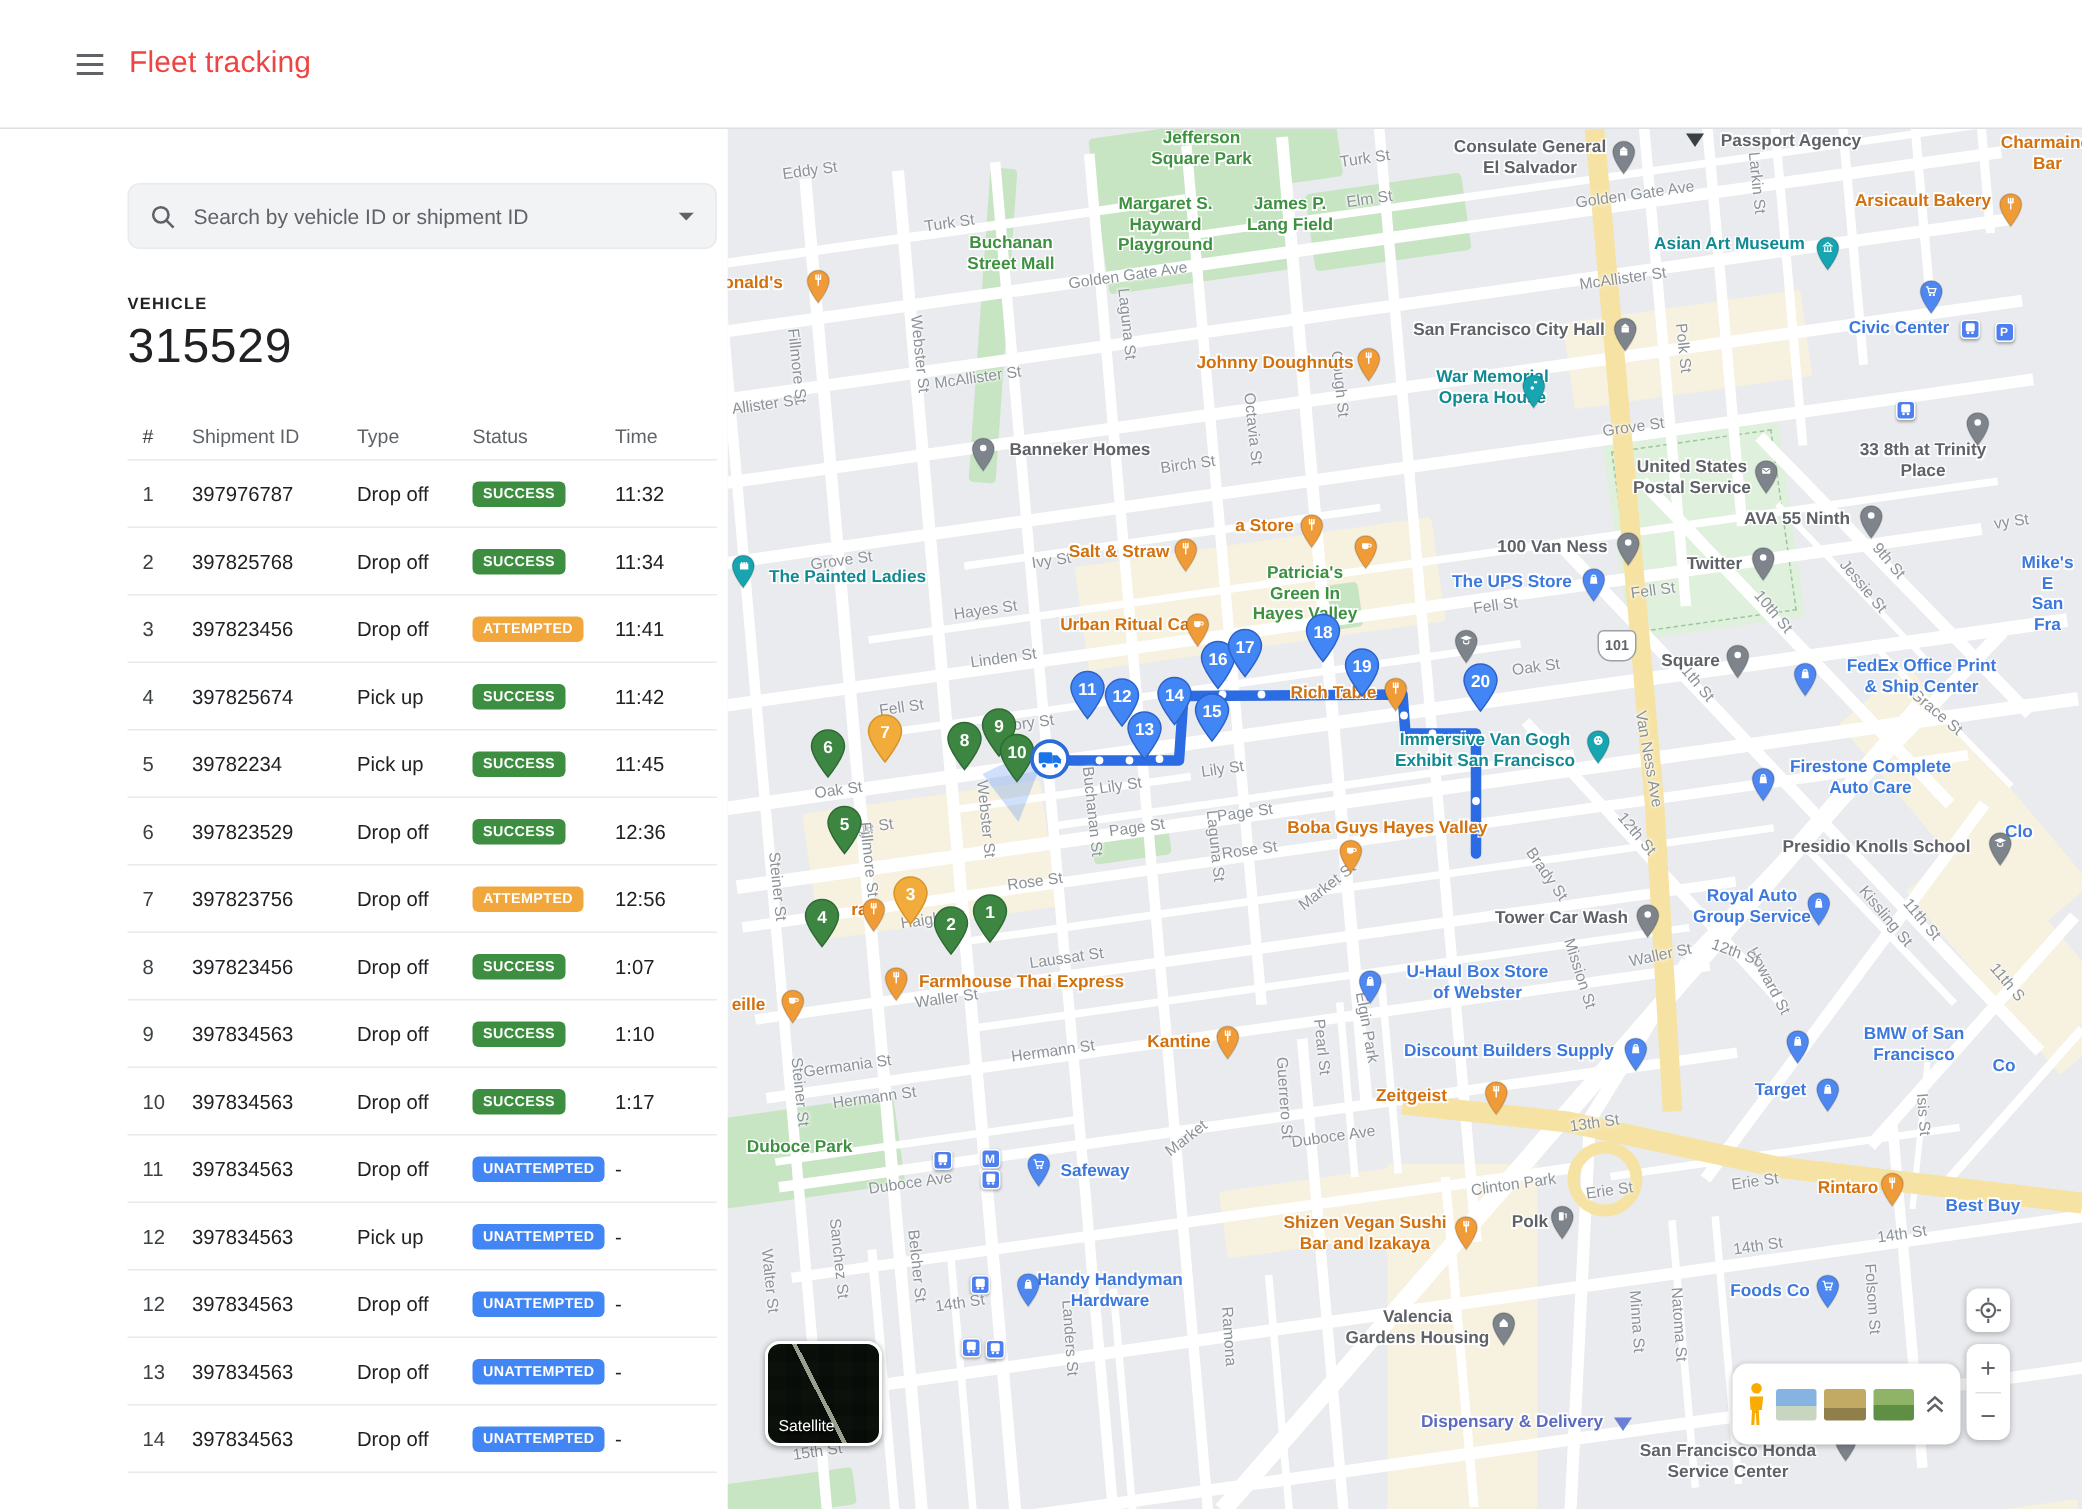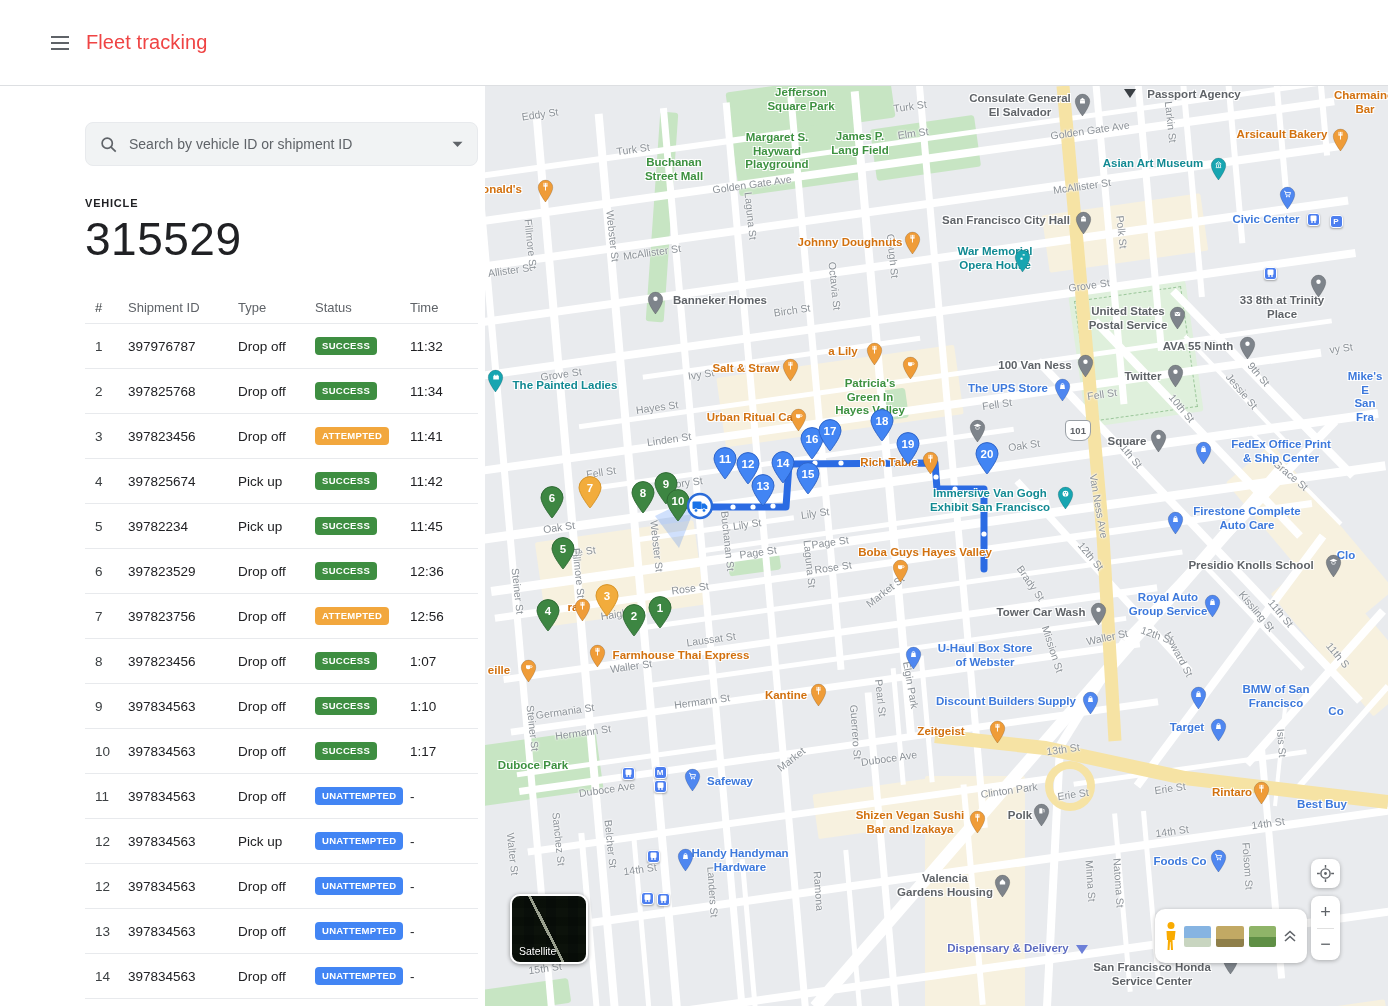--- a/index.html
+++ b/index.html
@@ -8,21 +8,21 @@
   header{height:86px;display:flex;align-items:center;padding-left:48px;border-bottom:1px solid #DDDFE2;background:#fff;position:relative;z-index:60;}
   .hamburger{background:none;border:none;width:24px;height:24px;cursor:pointer;margin-right:14px;display:flex;align-items:center;justify-content:center;}
   h1{font-size:20px;font-weight:500;color:#ef4444;letter-spacing:.1px;}
   .content{display:flex;height:920px;}
   
   .sidebar{width:485px;min-width:485px;padding:36px 7px 0 85px;background:#fff;position:relative;z-index:5;}
   .search{display:flex;align-items:center;height:44px;background:#F1F3F4;border:1px solid #E8EAED;border-radius:8px;padding:0 14px;}
   .search input{flex:1;border:none;background:transparent;outline:none;font-size:14px;color:#202124;margin:0 12px;}
   .search input::placeholder{color:#5F6368;}
   .vlabel{margin-top:31px;font-size:11px;font-weight:700;letter-spacing:.8px;color:#202124;}
-  .vid{font-size:46px;font-weight:400;color:#202124;margin-top:3px;letter-spacing:.5px;}
+  .vid{font-size:32px;font-weight:400;color:#202124;margin-top:3px;letter-spacing:.5px;}
   .table{margin-top:26px;}
   .trow{display:grid;grid-template-columns:43px 110px 77px 95px 1fr;align-items:center;height:45px;border-bottom:1px solid #E8EAED;font-size:13.5px;color:#202124;}
   .thead .trow{height:32px;border-bottom:1px solid #E8EAED;color:#5F6368;font-size:13px;}
   .trow .c1{padding-left:10px;color:#3C4043;}
   .badge{display:inline-block;font-size:9.5px;font-weight:700;letter-spacing:.3px;color:#fff;padding:4px 7px;border-radius:4px;line-height:1;}
   
   .map{position:relative;flex:1;height:920px;background:#E9EBEE;overflow:hidden;}
   .layer{position:absolute;left:0;top:0;width:903px;height:921px;}
   .slabel{position:absolute;font-size:10.5px;color:#8C9298;white-space:pre;text-shadow:0 0 2px #fff,0 0 2px #fff,0 0 3px #fff;pointer-events:none;}
   .poi{position:absolute;font-size:11.5px;font-weight:700;line-height:1.18;white-space:pre-line;text-align:center;text-shadow:-1px -1px 0 #fff,1px -1px 0 #fff,-1px 1px 0 #fff,1px 1px 0 #fff;pointer-events:none;}
@@ -458,21 +458,21 @@
           <div class="slabel" style="left: 686px; top: 36px; transform: translate(-50%, -50%) rotate(84deg);">Larkin St</div>
           <div class="slabel" style="left: 637px; top: 146px; transform: translate(-50%, -50%) rotate(84deg);">Polk St</div>
           <div class="slabel" style="left: 204px; top: 396px; transform: translate(-50%, -50%) rotate(-8deg);">ory St</div>
           <div class="shield" style="left: 580px; top: 334px;">101</div>
           <div class="poi c-or" style="left: 17px; top: 104px; transform: translate(-50%, -50%);">onald's</div>
           <div class="poi c-or" style="left: 365px; top: 157px; transform: translate(-50%, -50%);">Johnny Doughnuts</div>
           <div class="poi c-or" style="left: 797px; top: 49px; transform: translate(-50%, -50%);">Arsicault Bakery</div>
           <div class="poi c-or" style="left: 880px; top: 17px; transform: translate(-50%, -50%);">Charmaine'
 Bar</div>
           <div class="poi c-or" style="left: 261px; top: 283px; transform: translate(-50%, -50%);">Salt &amp; Straw</div>
-          <div class="poi c-or" style="left: 358px; top: 266px; transform: translate(-50%, -50%);">a Lily</div>
+          <div class="poi c-or" style="left: 358px; top: 266px; transform: translate(-50%, -50%);">a Store</div>
           <div class="poi c-or" style="left: 270px; top: 332px; transform: translate(-50%, -50%);">Urban Ritual Cafe</div>
           <div class="poi c-or" style="left: 404px; top: 377px; transform: translate(-50%, -50%);">Rich Table</div>
           <div class="poi c-or" style="left: 440px; top: 467px; transform: translate(-50%, -50%);">Boba Guys Hayes Valley</div>
           <div class="poi c-or" style="left: 88px; top: 522px; transform: translate(-50%, -50%);">ra</div>
           <div class="poi c-or" style="left: 14px; top: 585px; transform: translate(-50%, -50%);">eille</div>
           <div class="poi c-or" style="left: 196px; top: 570px; transform: translate(-50%, -50%);">Farmhouse Thai Express</div>
           <div class="poi c-or" style="left: 301px; top: 610px; transform: translate(-50%, -50%);">Kantine</div>
           <div class="poi c-or" style="left: 456px; top: 646px; transform: translate(-50%, -50%);">Zeitgeist</div>
           <div class="poi c-or" style="left: 425px; top: 737px; transform: translate(-50%, -50%);">Shizen Vegan Sushi
 Bar and Izakaya</div>

